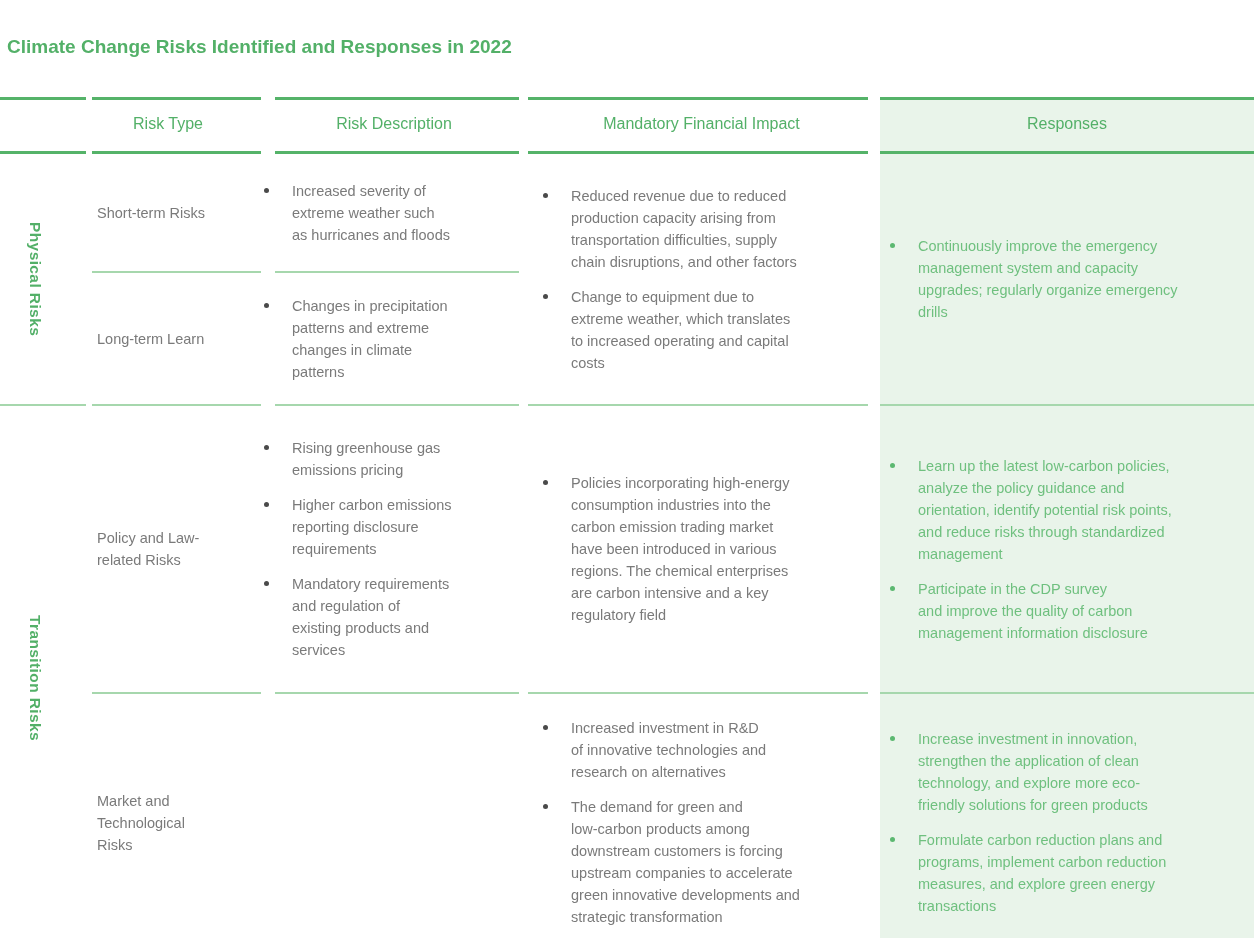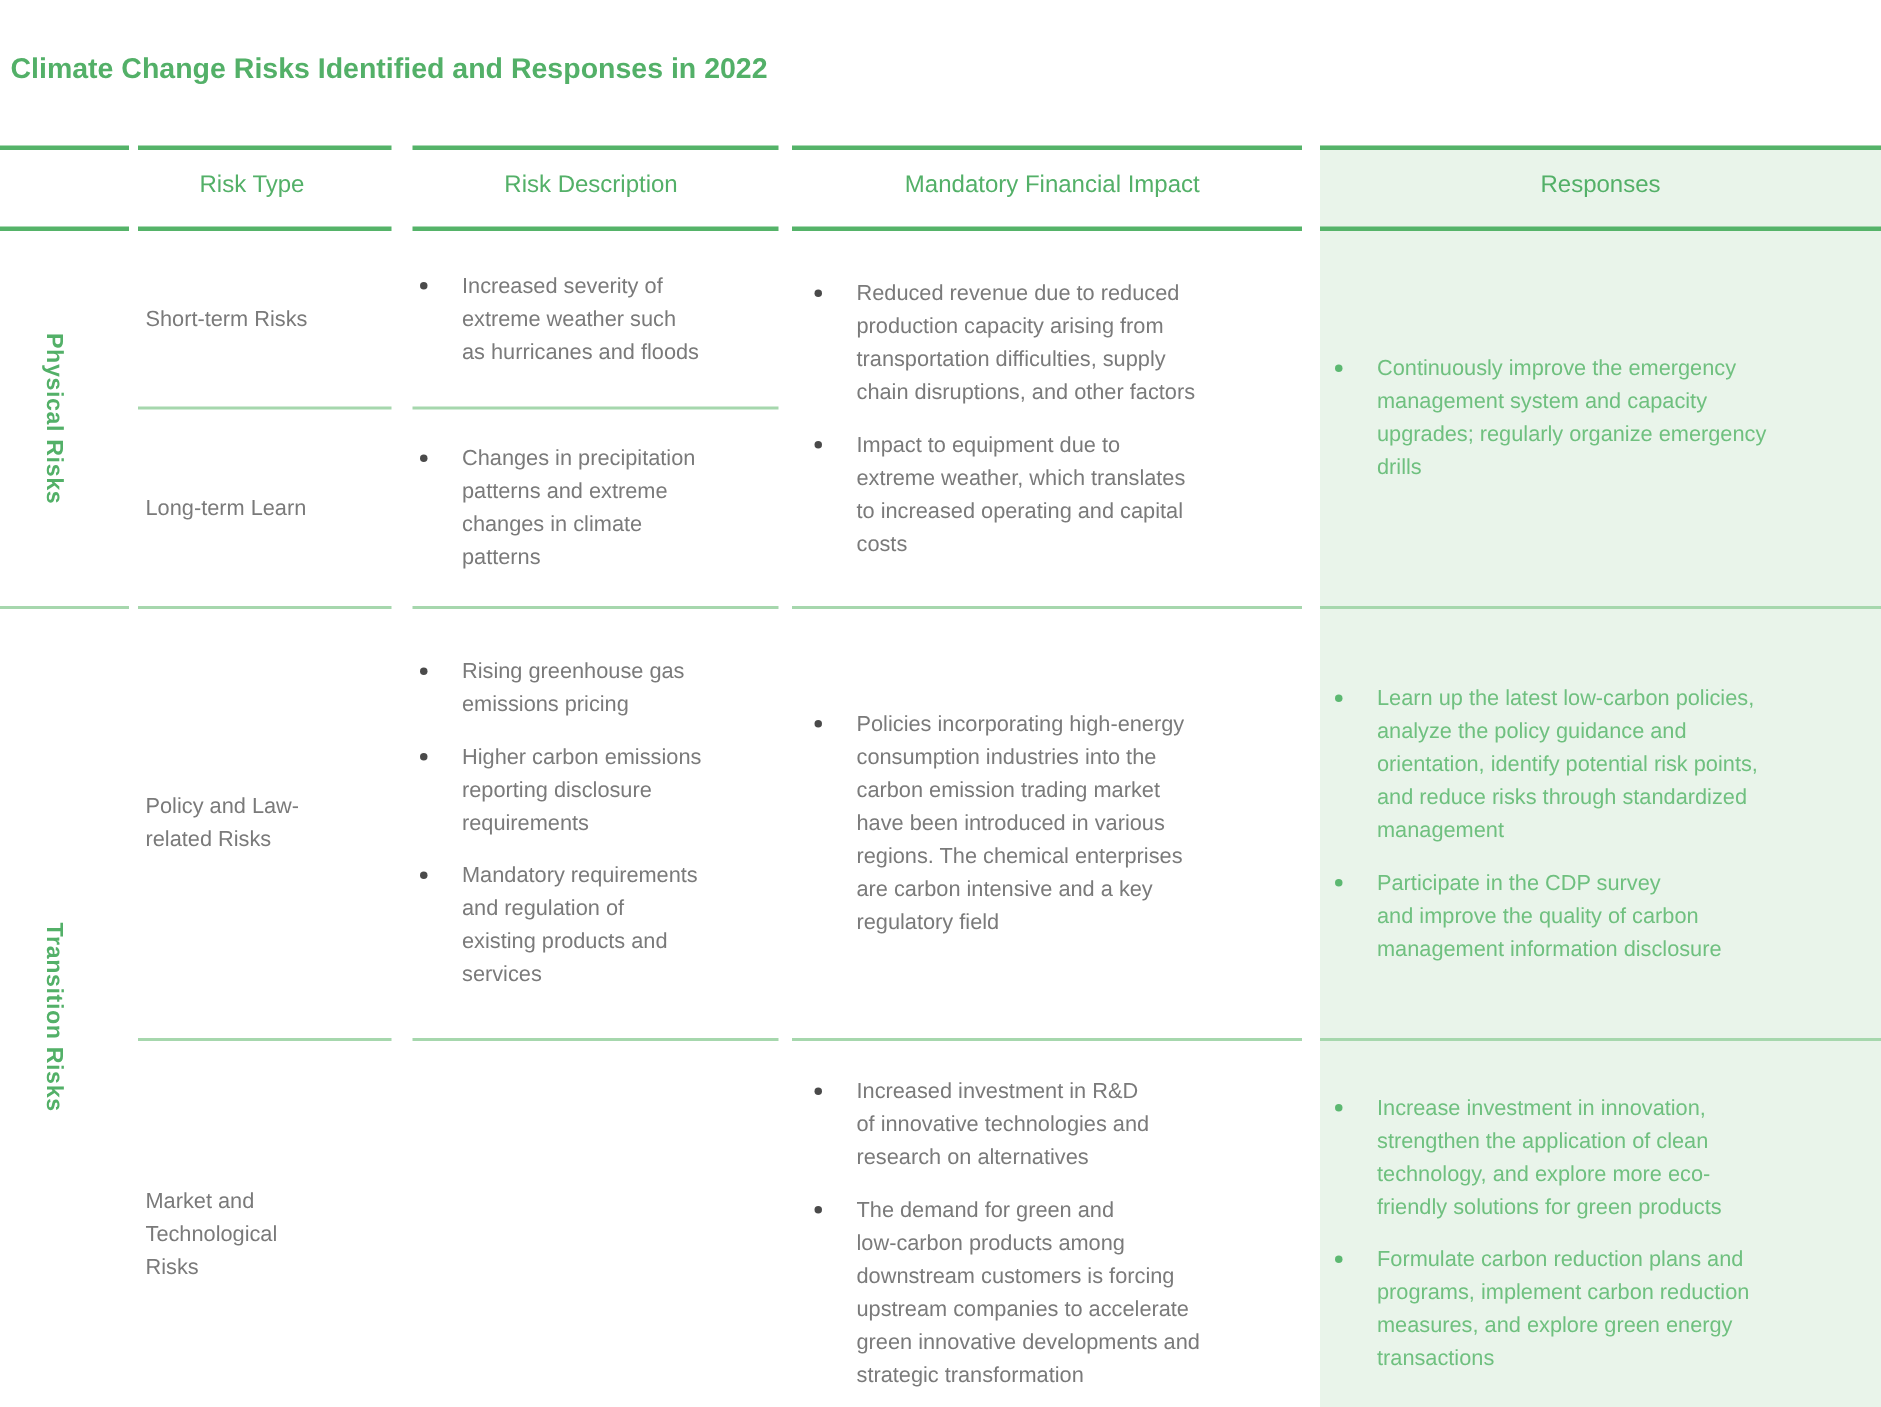--- a/index.html
+++ b/index.html
@@ -26,21 +26,21 @@
   .s2{left:275px;width:244px;}
   .s3{left:528px;width:340px;}
   .s4{left:880px;width:374px;}
   .hcell{position:absolute;top:0;height:54px;display:flex;align-items:center;justify-content:center;
          font-size:16px;color:var(--green);}
   .vcell{position:absolute;left:0;width:70px;display:flex;align-items:center;justify-content:center;}
   .vtext{writing-mode:vertical-rl;text-orientation:mixed;font-weight:bold;font-size:15.5px;
          color:var(--green);letter-spacing:0.4px;white-space:nowrap;}
   .cell{position:absolute;display:flex;flex-direction:column;justify-content:center;}
   .rt{left:97px;width:160px;font-size:14.5px;color:var(--gray);line-height:22px;white-space:pre-line;}
-  .desc{left:278px;width:240px;}
+  .desc{left:262px;width:240px;}
   .imp{left:541px;width:327px;}
   .resp{left:888px;width:350px;}
   .bullets{display:flex;flex-direction:column;gap:13px;}
   .bi{position:relative;padding-left:30px;}
   .dot{position:absolute;left:2px;top:8px;width:5px;height:5px;border-radius:50%;background:var(--dot-gray);}
   .bt{display:block;font-size:14.5px;line-height:22px;color:var(--gray);white-space:pre-line;}
   .resp .dot{background:var(--dot-green);}
   .resp .bt{color:var(--green-light);}
   
   .r-short{top:57px;height:117px;}
@@ -165,21 +165,21 @@
       <div class="bullets">
         <div class="bi">
           <span class="dot"></span>
           <span class="bt">Reduced revenue due to reduced
 production capacity arising from
 transportation difficulties, supply
 chain disruptions, and other factors</span>
         </div>
         <div class="bi">
           <span class="dot"></span>
-          <span class="bt">Impact to equipment due to
+          <span class="bt">Change to equipment due to
 extreme weather, which translates
 to increased operating and capital
 costs</span>
         </div>
       </div>
     </div>
     <div class="cell imp r-policy">
       <div class="bullets">
         <div class="bi">
           <span class="dot"></span>

